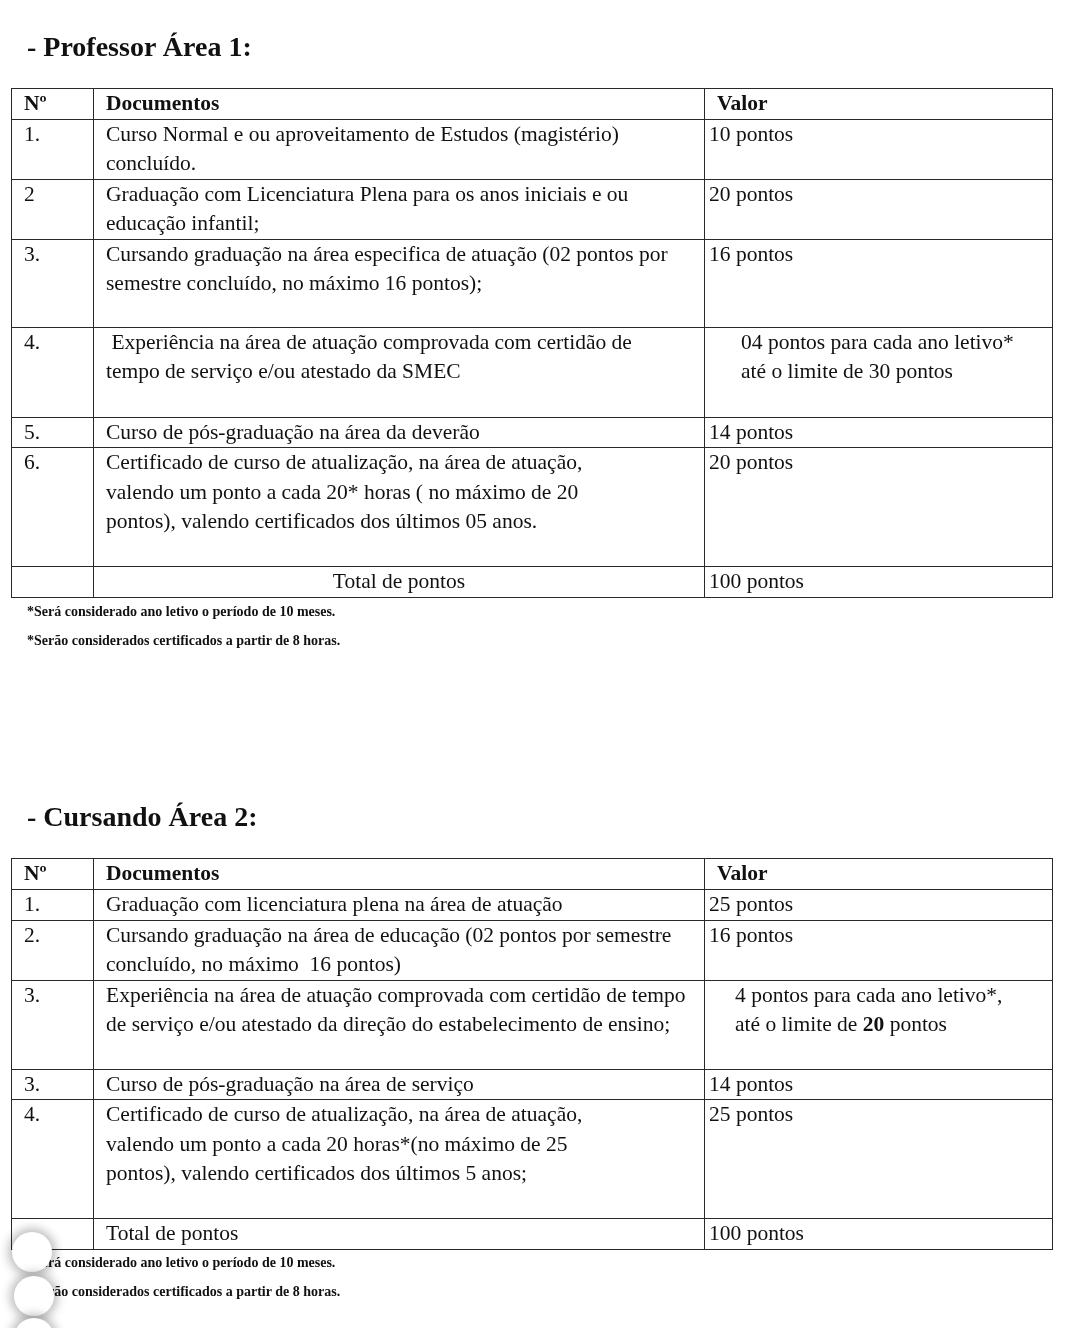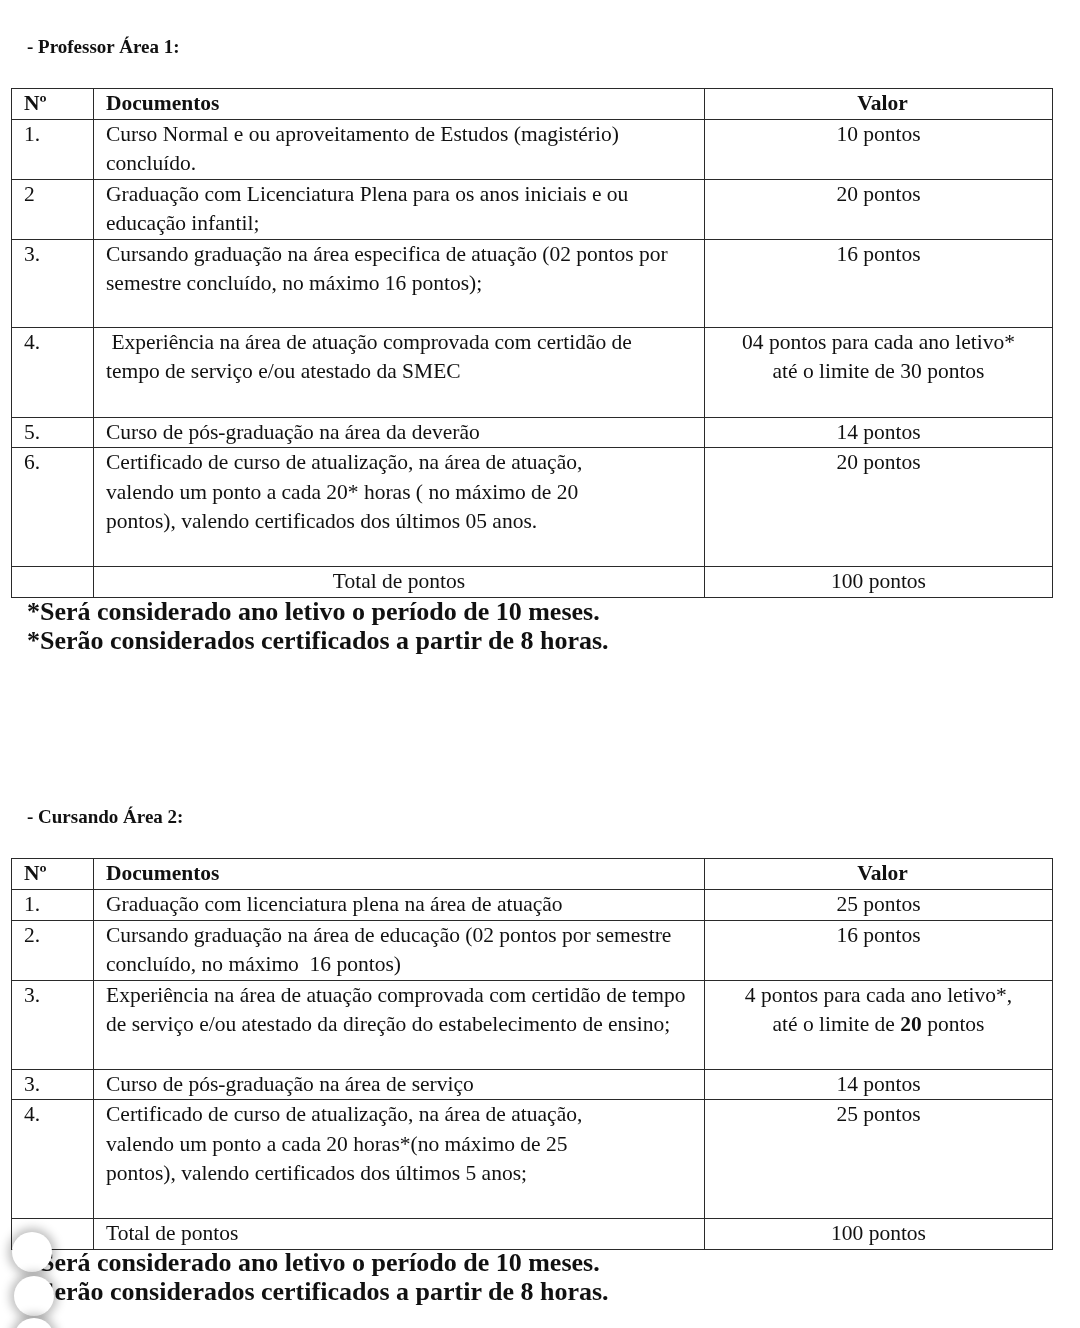--- a/index.html
+++ b/index.html
@@ -1,28 +1,28 @@
 <!DOCTYPE html>
 <html><head>
 <meta charset="utf-8">
 <style>
   html, body { margin:0; padding:0; background:#ffffff; }
   body { width:1080px; height:1328px; position:relative; overflow:hidden;
          font-family:"Liberation Serif", "DejaVu Serif", serif; color:#111; }
-  .heading { position:absolute; left:27px; font-weight:bold; font-size:19px; line-height:26px; }
+  .heading { position:absolute; left:27px; font-weight:bold; font-size:28px; line-height:26px; }
   table.grid { position:absolute; left:11px; width:1041px; border-collapse:collapse; table-layout:fixed;
                font-size:21.5px; line-height:29.5px; }
   table.grid td, table.grid th { border:1.5px solid #2a2a2a; vertical-align:top; padding:0 0 0 12px; text-align:left; font-weight:normal; }
   table.grid th { font-weight:bold; }
-  table.grid td.val, table.grid th.val { text-align:center; padding:0 4px; }
-  table.grid th.val { text-align:center; padding-left:12px; }
+  table.grid td.val, table.grid th.val { text-align:left; padding:0 4px; }
+  table.grid th.val { text-align:left; padding-left:12px; }
   table.grid td.num { padding-left:12px; }
   td.total-label { text-align:center !important; padding-left:0 !important; }
   .bold { font-weight:bold; }
-  .notes { position:absolute; left:27px; font-weight:bold; font-size:26px; line-height:29px; }
+  .notes { position:absolute; left:27px; font-weight:bold; font-size:14px; line-height:29px; }
   .notes div { white-space:nowrap; }
   .blob { position:absolute; width:40px; height:40px; border-radius:50%; background:#fff;
           box-shadow:0 0 10px 4px rgba(0,0,0,0.25); }
 </style>
 </head>
 <body>
 
 <div class="heading" style="top:34px;">- Professor Área 1:</div>
 
 <table class="grid" style="top:88px;">

